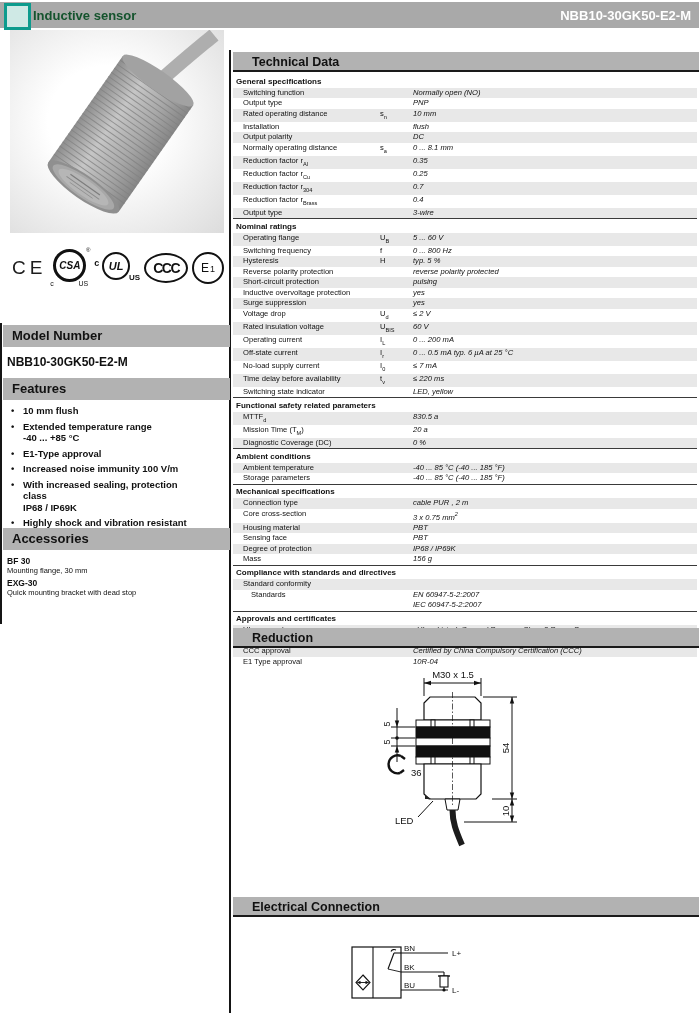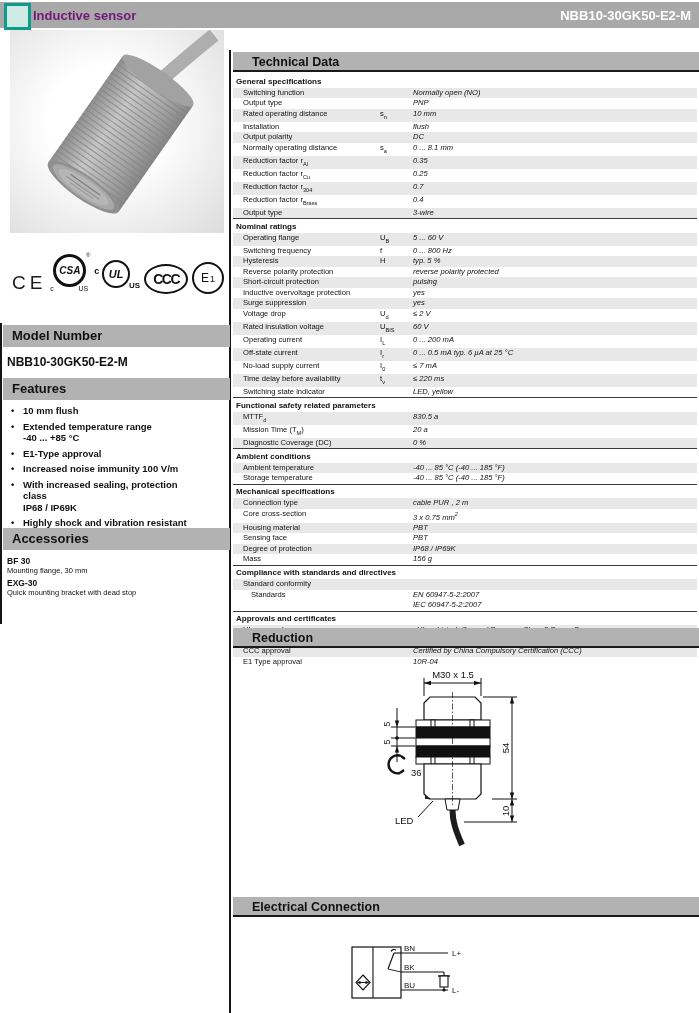--- a/index.html
+++ b/index.html
@@ -2,32 +2,32 @@
 <html style="--teal: #0d9b8d; --teal-fill: #cfe9e5; --bar-gray: #a9a9a9; --section-gray: #b2b2b2; --row-shade: #e8e8e8;"><head>
 <meta charset="utf-8">
 <style>
   html,body{margin:0;padding:0;}
   body{width:699px;height:1013px;background:#ffffff;font-family:"Liberation Sans",sans-serif;position:relative;overflow:hidden;color:#111;}
   .page{position:absolute;inset:0;}
 
   
   .top-bar{position:absolute;left:0;top:2px;width:699px;height:26px;background:var(--bar-gray,#a9a9a9);display:flex;align-items:center;}
   .brand-square{position:absolute;left:4px;top:1px;width:21px;height:21px;background:var(--teal-fill,#cfe9e5);border:3px solid var(--teal,#0d9b8d);}
-  .top-title{margin-left:33px;font-size:13px;font-weight:bold;color:#701a75;}
+  .top-title{margin-left:33px;font-size:13px;font-weight:bold;color:#14532d;}
   .top-model{position:absolute;right:8px;font-size:13px;font-weight:bold;color:#ffffff;}
 
   
   .v-divider{position:absolute;left:229px;top:50px;width:2px;height:963px;background:#151515;}
   .left-rule{position:absolute;left:0;top:323px;width:2px;height:301px;background:#151515;}
 
   
   .photo{position:absolute;left:10px;top:30px;width:214px;height:203px;background:radial-gradient(ellipse at 45% 45%, #ffffff 35%, #dcdcdc 100%);}
 
   
-  .logos{position:absolute;left:12px;top:242px;width:212px;height:52px;display:flex;align-items:flex-end;justify-content:space-between;}
+  .logos{position:absolute;left:12px;top:242px;width:212px;height:52px;display:flex;align-items:center;justify-content:space-between;}
   .ce-mark{font-size:19px;letter-spacing:4px;color:#1c1c1c;font-weight:500;}
   .csa-wrap{position:relative;width:40px;height:42px;}
   .csa-circle{position:absolute;left:3px;top:2px;width:27px;height:27px;border:3px solid #111;border-radius:50%;display:flex;align-items:center;justify-content:center;font-weight:bold;font-style:italic;font-size:10px;}
   .csa-reg{position:absolute;right:0;top:0;font-size:6px;}
   .csa-c{position:absolute;left:0;bottom:2px;font-size:7px;}
   .csa-us{position:absolute;right:2px;bottom:2px;font-size:7px;}
   .cul-wrap{position:relative;width:46px;height:36px;}
   .cul-c{position:absolute;left:0;top:8px;font-size:9px;font-weight:bold;}
   .cul-circle{position:absolute;left:8px;top:2px;width:24px;height:24px;border:2.5px solid #111;border-radius:50%;display:flex;align-items:center;justify-content:center;font-weight:bold;font-style:italic;font-size:11px;}
   .cul-us{position:absolute;right:0;bottom:4px;font-size:8px;font-weight:bold;}
@@ -335,21 +335,21 @@
         <div class="tsym"></div>
         <div class="tval">0 %</div>
       </div>
       <div class="section-head">Ambient conditions</div>
       <div class="trow shade">
         <div class="tlabel">Ambient temperature</div>
         <div class="tsym"></div>
         <div class="tval">-40 ... 85 °C (-40 ... 185 °F)</div>
       </div>
       <div class="trow">
-        <div class="tlabel">Storage temperature</div>
+        <div class="tlabel">Storage parameters</div>
         <div class="tsym"></div>
         <div class="tval">-40 ... 85 °C (-40 ... 185 °F)</div>
       </div>
       <div class="section-head">Mechanical specifications</div>
       <div class="trow shade">
         <div class="tlabel">Connection type</div>
         <div class="tsym"></div>
         <div class="tval">cable PUR , 2 m</div>
       </div>
       <div class="trow">

